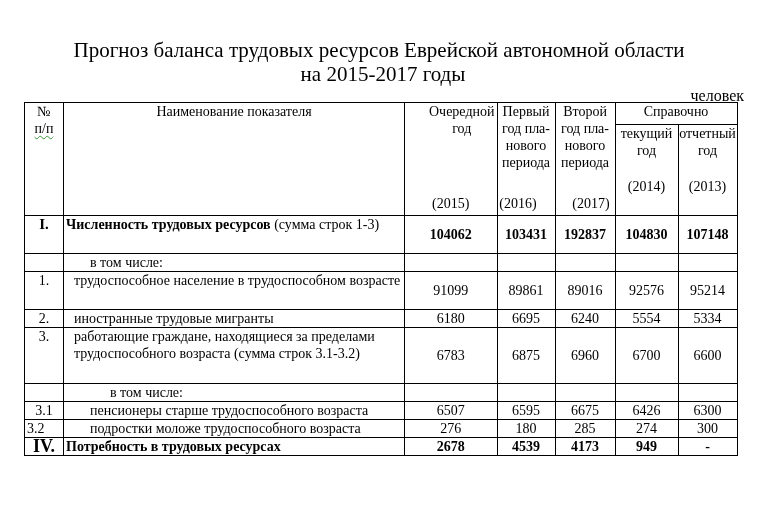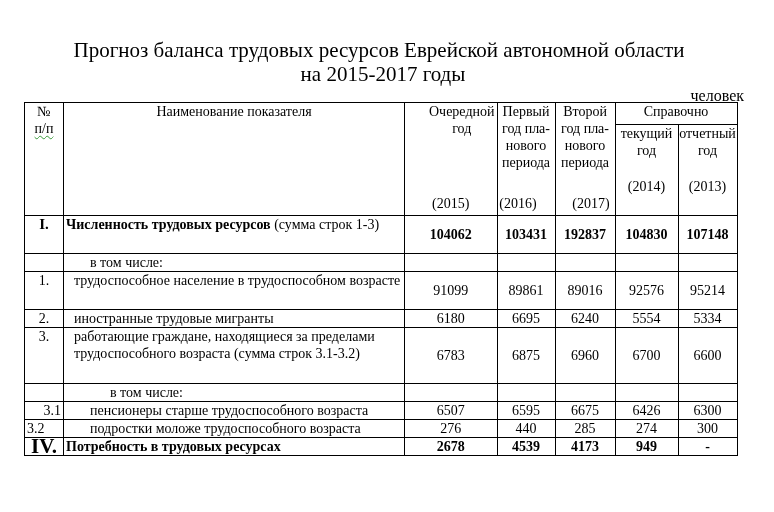--- a/index.html
+++ b/index.html
@@ -133,41 +133,41 @@
     <td class="c-no"></td>
     <td class="ind4">в том числе:</td>
     <td></td>
         <td></td>
         <td></td>
         <td></td>
         <td></td>
   </tr>
 
   <tr style="height:18px;">
-    <td class="c-no" style="text-align:right;">3.1</td>
+    <td class="c-no" style="text-align:center;">3.1</td>
     <td class="ind3" style="white-space:nowrap;">пенсионеры старше трудоспособного возраста</td>
     <td class="num">6507</td>
     <td class="num">6595</td>
     <td class="num">6675</td>
     <td class="num">6426</td>
     <td class="num">6300</td>
   </tr>
 
   <tr style="height:18px;">
     <td class="c-no" style="text-align:left;">3.2</td>
     <td class="ind3" style="white-space:nowrap;">подростки моложе трудоспособного возраста</td>
     <td class="num">276</td>
-    <td class="num">440</td>
+    <td class="num">180</td>
     <td class="num">285</td>
     <td class="num">274</td>
     <td class="num">300</td>
   </tr>
 
   <tr style="height:18px;">
-    <td class="c-no bold" style="font-size:21px;text-align:center;">IV.</td>
+    <td class="c-no bold" style="font-size:18px;text-align:center;">IV.</td>
     <td class="bold">Потребность в трудовых ресурсах</td>
     <td class="num bold">2678</td>
     <td class="num bold">4539</td>
     <td class="num bold">4173</td>
     <td class="num bold">949</td>
     <td class="num bold">-</td>
   </tr>
 </tbody>
   </table>
 

